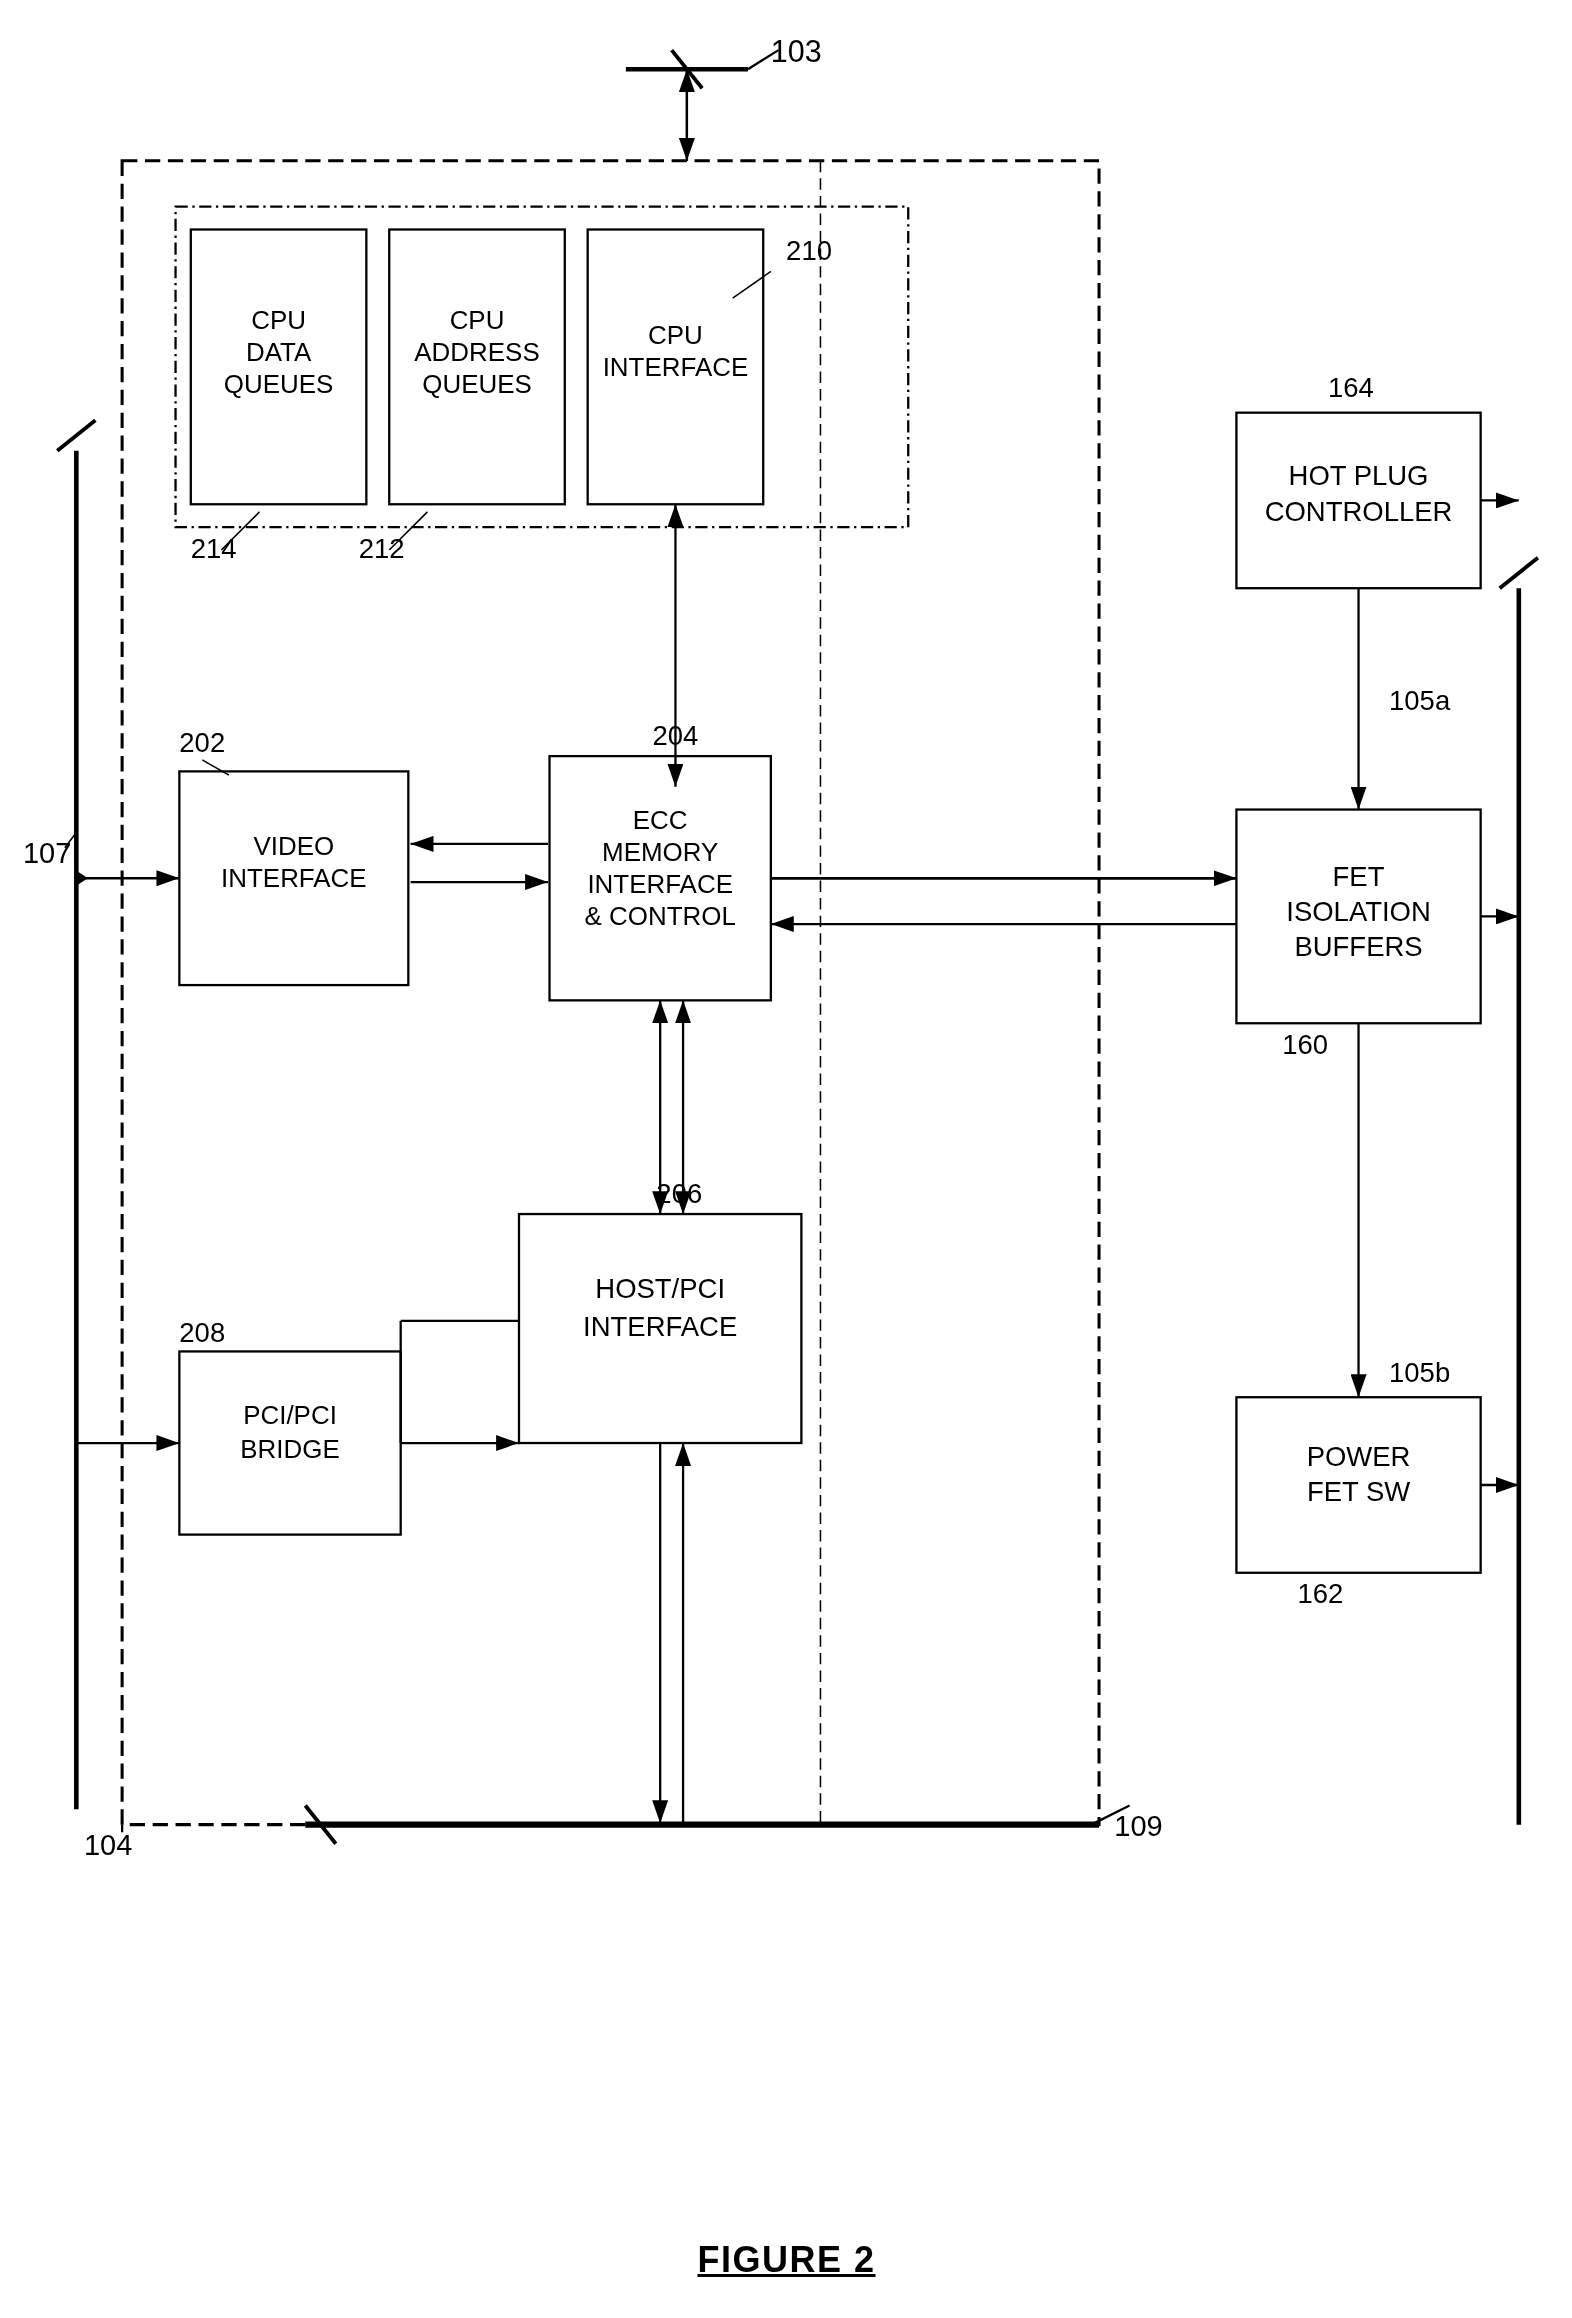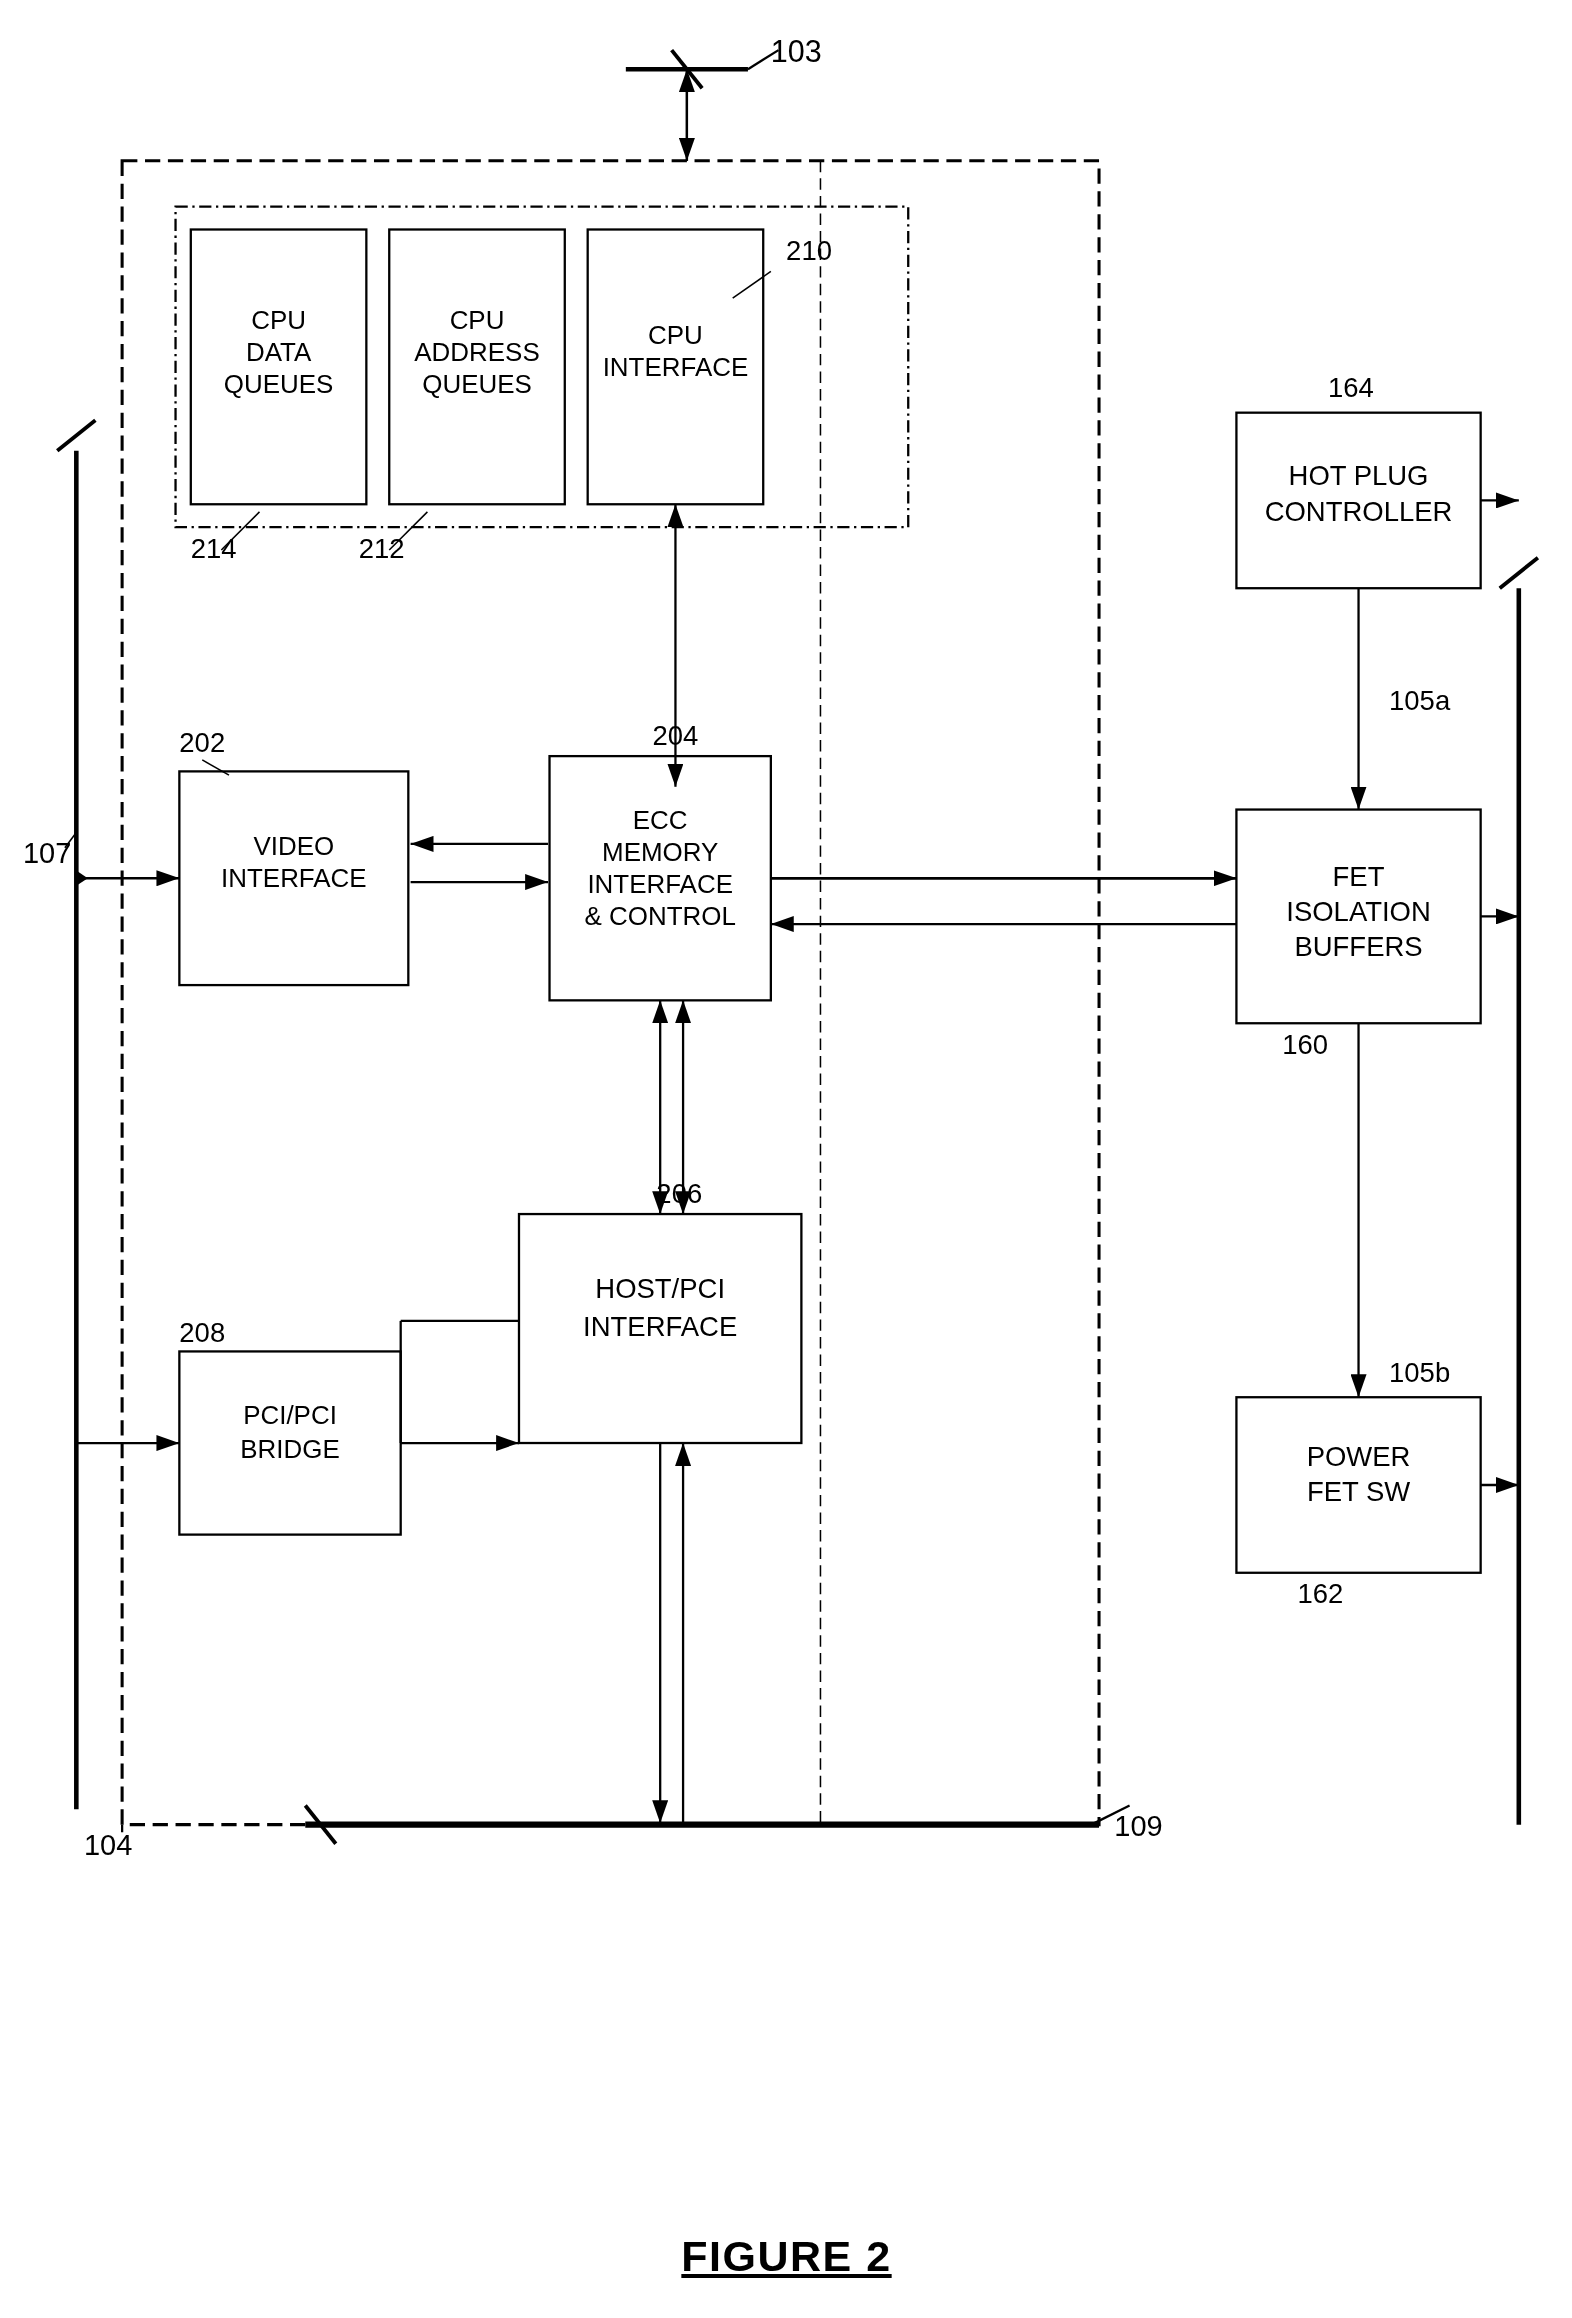--- a/index.html
+++ b/index.html
@@ -25,21 +25,21 @@
       top: 0; left: 0;
       width: 1573px;
       height: 2319px;
     }
 
     .figure-label {
       position: absolute;
       bottom: 46px;
       left: 50%;
       transform: translateX(-50%);
-      font-size: 43px;
+      font-size: 36px;
       font-weight: bold;
       text-decoration: underline;
       letter-spacing: 1.5px;
       text-align: right;
     }
   </style>
 </head>
 <body>
 
 <div class="diagram-container">

